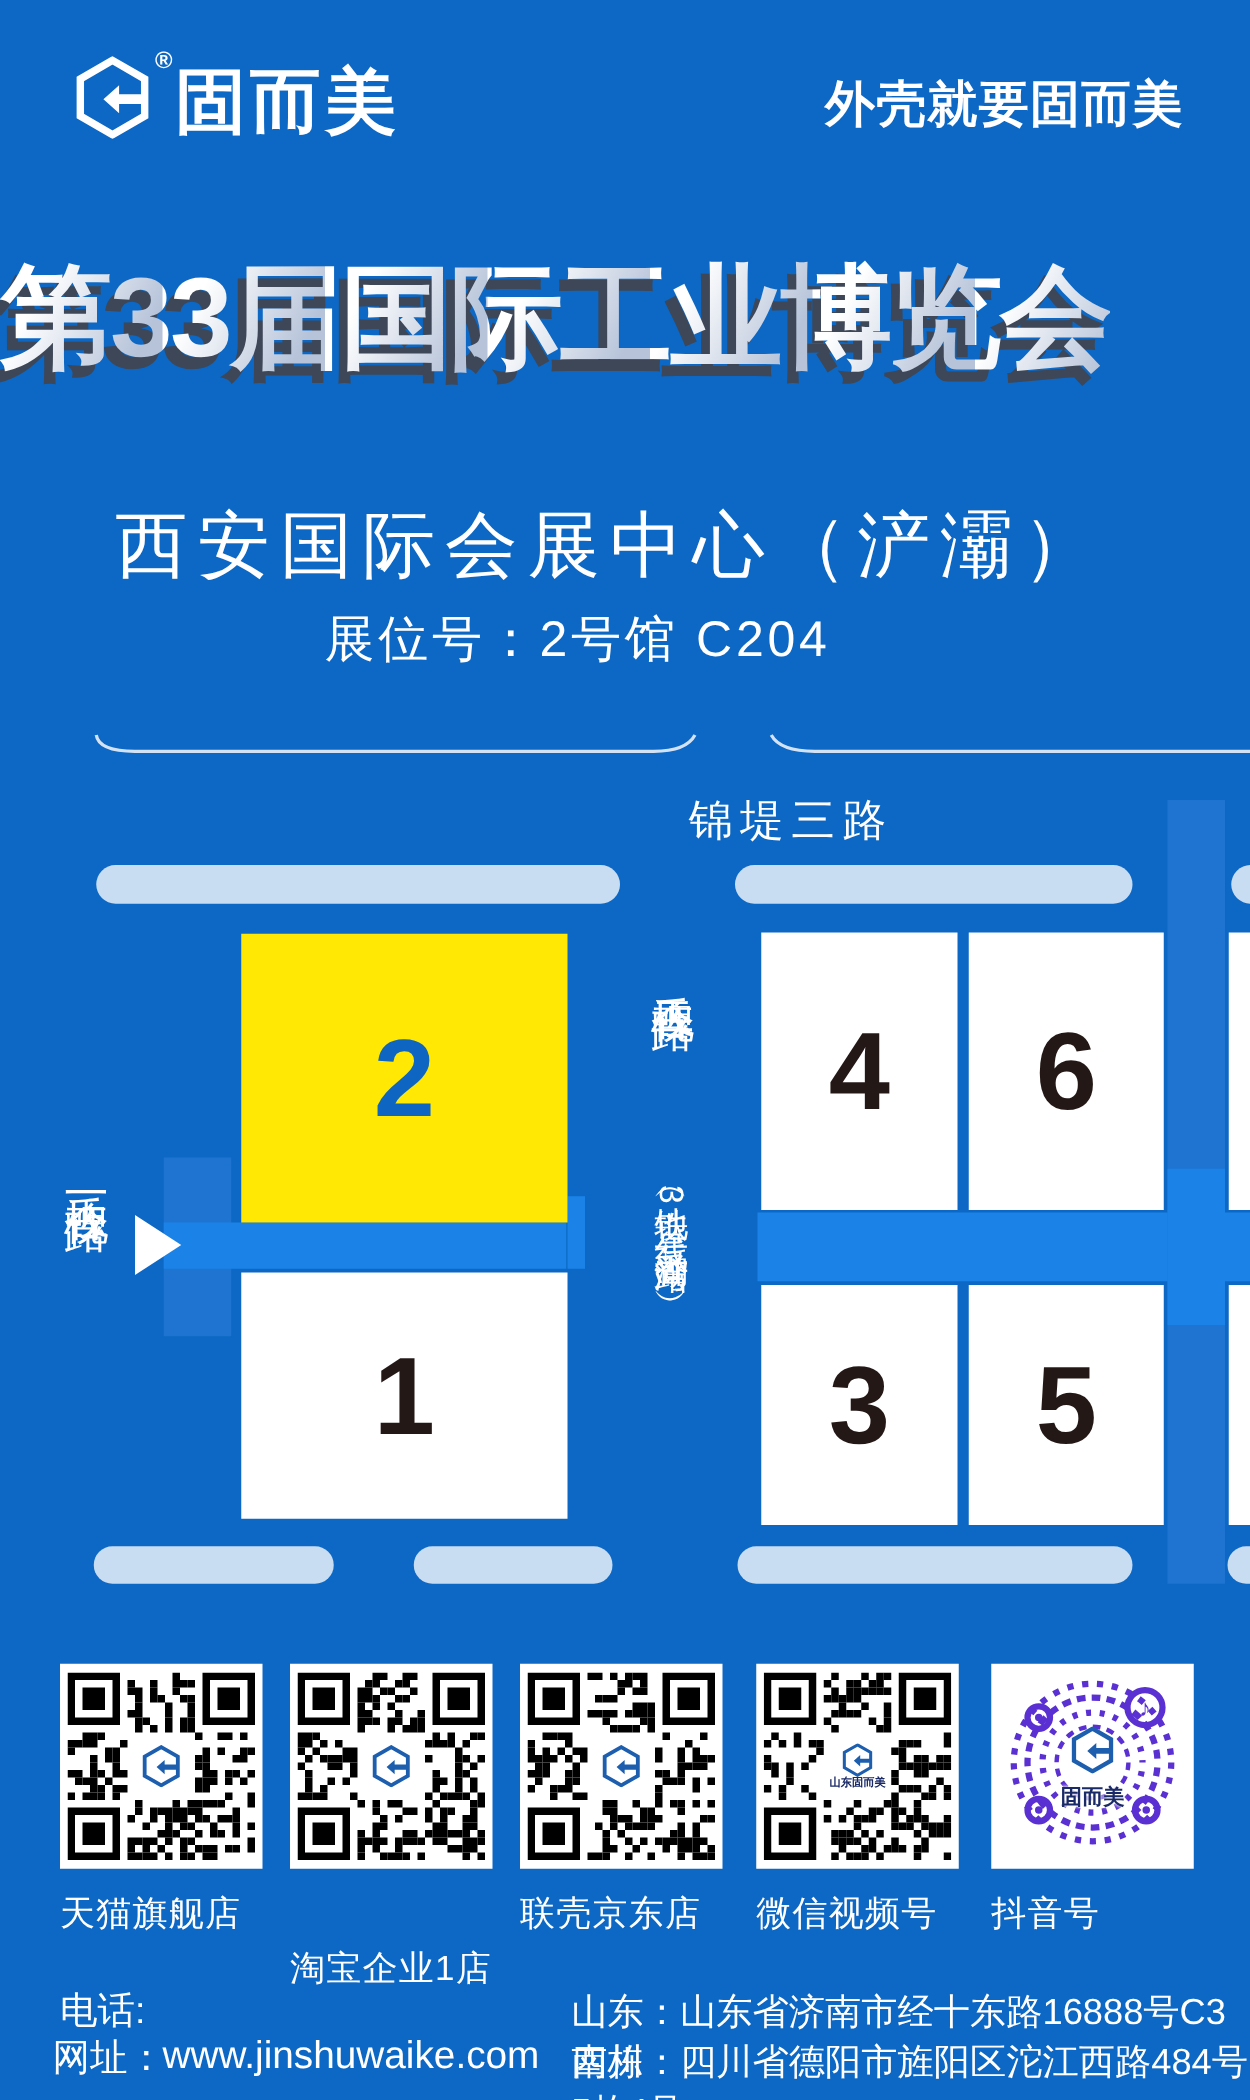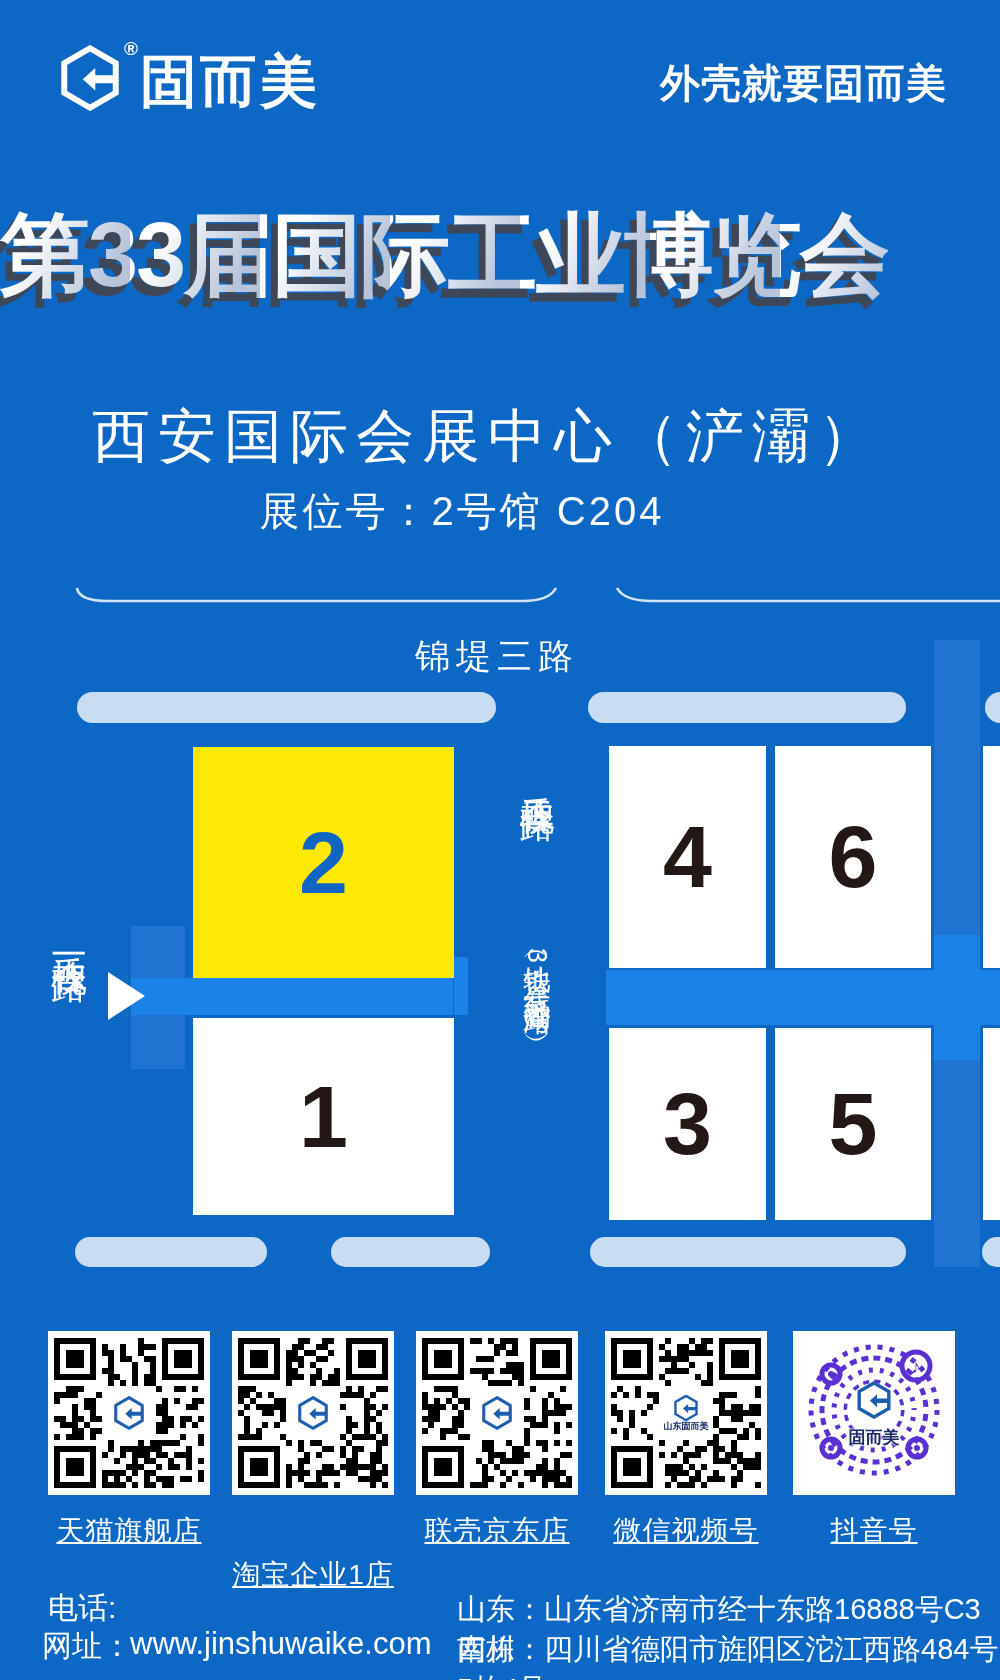--- a/index.html
+++ b/index.html
@@ -25,21 +25,21 @@
   .dates{position:absolute;left:0;top:288px;width:1000px;text-align:center;
     font-family:"Liberation Serif","DejaVu Serif",serif;font-style:italic;font-weight:bold;
     font-size:86px;letter-spacing:2px;}
   .venue{position:absolute;left:0;top:398px;width:976px;text-align:center;
     font-size:58px;font-weight:400;letter-spacing:8px;white-space:nowrap;}
   .booth{position:absolute;left:0;top:484px;width:924px;text-align:center;
     font-size:40px;font-weight:400;letter-spacing:3px;}
 
   
   .curves{position:absolute;left:0;top:575px;width:1000px;height:40px;}
-  .road-top-label{position:absolute;left:415px;top:633px;width:300px;text-align:left;
+  .road-top-label{position:absolute;left:415px;top:633px;width:300px;text-align:right;
     font-size:35px;letter-spacing:6px;font-weight:400;}
   .bar{position:absolute;height:31px;border-radius:16px;background:var(--bar);}
   .hall{position:absolute;background:#fff;display:flex;align-items:center;justify-content:center;
     font-size:88px;font-weight:bold;color:var(--ink);}
   .hall.hl{background:var(--yellow);color:var(--numblue);}
   .band{position:absolute;background:var(--road);}
   .sideroad{position:absolute;background:var(--roadside);}
   .vtext{writing-mode:vertical-rl;text-orientation:mixed;letter-spacing:4px;}
   .road-left-label{position:absolute;left:44px;top:928px;font-size:36px;}
   .road-mid-label{position:absolute;left:513px;top:768px;font-size:35px;}
@@ -50,21 +50,21 @@
   
   .qr-box{position:absolute;top:1331px;width:162px;height:164px;background:#fff;}
   .qr-box svg.qrpat{position:absolute;left:6px;top:7px;}
   .qr-center{position:absolute;left:50%;top:50%;transform:translate(-50%,-50%);text-align:center;}
   .qr-center .hexlogo{width:34px;height:34px;color:var(--logoblue);display:block;margin:0 auto;}
   .qr-center .hexlogo.small{width:27px;height:27px;}
   .qr-center-text{font-size:9px;color:#1a2a66;font-weight:bold;white-space:nowrap;line-height:1.1;}
   .dy-logo{position:absolute;left:50%;top:42%;transform:translate(-50%,-50%);width:38px;height:38px;color:var(--logoblue);}
   .dy-text{position:absolute;left:0;top:95px;width:100%;text-align:center;font-size:17px;font-weight:bold;
     color:#1a2a66;text-shadow:0 0 3px #fff,0 0 3px #fff;}
-  .qr-label{position:absolute;top:1512px;width:162px;text-align:center;font-size:28px;letter-spacing:1px;text-decoration:underline;}
+  .qr-label{position:absolute;top:1512px;width:162px;text-align:left;font-size:28px;letter-spacing:1px;}
 
   
   .f-phone-label{position:absolute;left:48px;top:1588px;font-size:30px;}
   .f-phone{position:absolute;left:116px;top:1572px;font-size:48px;font-weight:bold;letter-spacing:-2px;}
   .f-web-label{position:absolute;left:42px;top:1626px;font-size:30px;}
   .f-web{position:absolute;left:130px;top:1626px;font-size:31px;}
   .f-addr1{position:absolute;left:457px;top:1590px;font-size:29px;}
   .f-addr2{position:absolute;left:457px;top:1630px;font-size:29px;}
 </style>
 </head>

